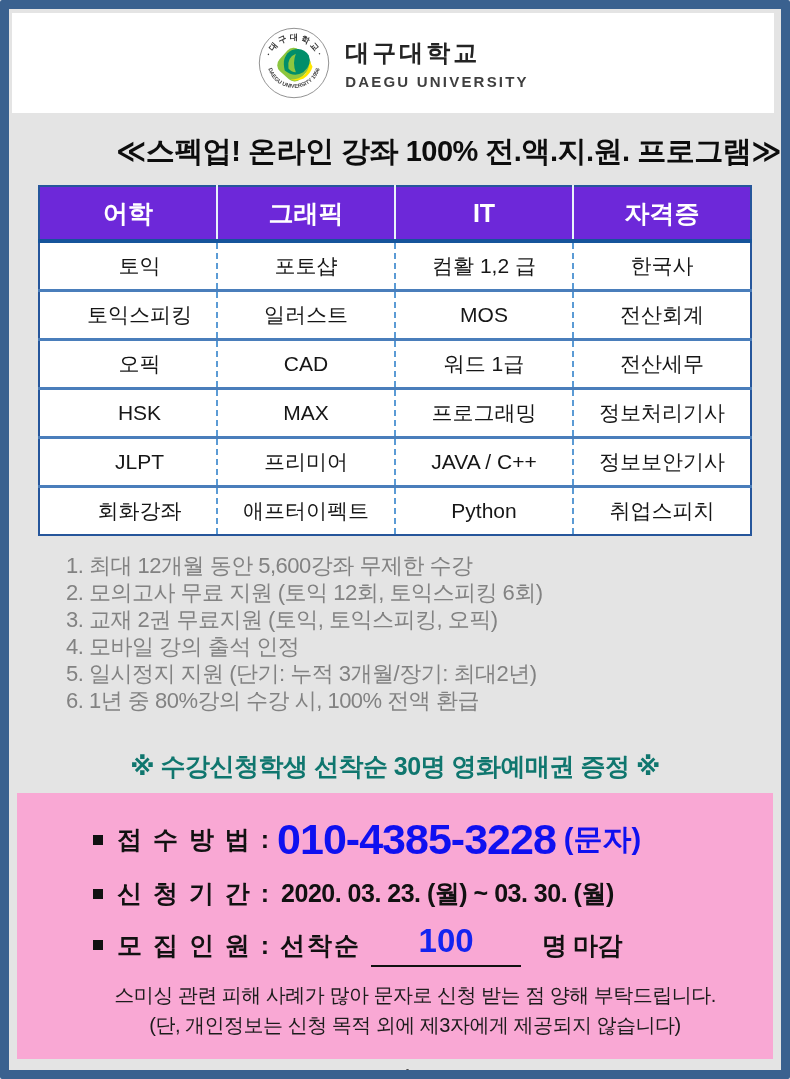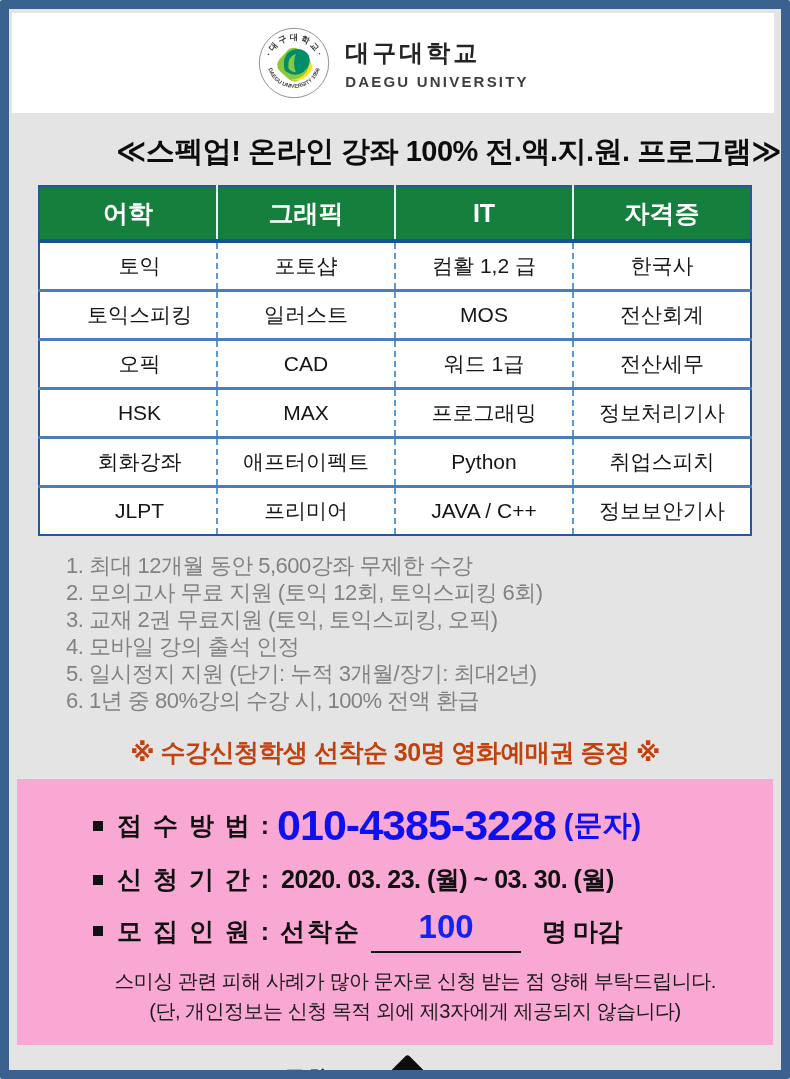--- a/index.html
+++ b/index.html
@@ -25,34 +25,34 @@
   .main-title{
     margin-top:19px;text-align:right;
     font-size:29px;font-weight:bold;color:#0d0d0d;letter-spacing:-0.5px;
   }
   
   table.course{
     width:714px;margin:13px auto 0;border-collapse:collapse;
     border:2px solid #26569b;table-layout:fixed;
   }
   table.course th{
-    background:#15803d;color:#ffffff;font-size:25px;font-weight:bold;
+    background:#6d28d9;color:#ffffff;font-size:25px;font-weight:bold;
     height:50px;border-left:2px solid #e8f1fa;border-bottom:4px solid #15549b;
   }
   table.course th:first-child{border-left:none;}
   table.course td{
     background:#ffffff;color:#161616;font-size:21px;text-align:center;
     height:44px;border-left:2px dashed #5b9bd5;
   }
   table.course td:first-child{border-left:none;padding-left:24px;}
   table.course tbody tr + tr td{border-top:3px solid #4a7ebb;}
   
   .benefits{margin:16px 0 0 57px;color:#828282;font-size:22px;line-height:27px;letter-spacing:-0.5px;}
   
-  .notice{margin-top:22px;text-align:center;color:#c2410c;font-size:25px;font-weight:bold;letter-spacing:-0.5px;}
+  .notice{margin-top:36px;text-align:center;color:#0f766e;font-size:25px;font-weight:bold;letter-spacing:-0.5px;}
   
   .contact-card{
     background:#f9a8d4;margin:10px 8px 0 8px;height:266px;
     box-sizing:border-box;padding-top:22px;
   }
   .c-row{display:flex;align-items:center;padding-left:76px;margin-bottom:13px;}
   .bullet{width:10px;height:10px;background:#111;display:inline-block;margin-right:14px;flex:0 0 auto;}
   .c-label{font-size:25px;font-weight:bold;color:#111;letter-spacing:2px;white-space:pre;}
   .phone{font-size:43px;font-weight:bold;color:#0f10f0;letter-spacing:-1px;margin-left:6px;}
   .phone-suffix{font-size:29px;font-weight:bold;color:#0f10f0;margin-left:8px;}
@@ -136,30 +136,30 @@
         <td>워드 1급</td>
         <td>전산세무</td>
       </tr>
       <tr>
         <td>HSK</td>
         <td>MAX</td>
         <td>프로그래밍</td>
         <td>정보처리기사</td>
       </tr>
       <tr>
+        <td>JLPT</td>
+        <td>프리미어</td>
+        <td>JAVA / C++</td>
+        <td>정보보안기사</td>
+      </tr>
+      <tr>
         <td>회화강좌</td>
         <td>애프터이펙트</td>
         <td>Python</td>
         <td>취업스피치</td>
-      </tr>
-      <tr>
-        <td>JLPT</td>
-        <td>프리미어</td>
-        <td>JAVA / C++</td>
-        <td>정보보안기사</td>
       </tr>
     </tbody>
   </table>
 
   <div class="benefits">
     <div>1. 최대 12개월 동안 5,600강좌 무제한 수강</div>
     <div>2. 모의고사 무료 지원 (토익 12회, 토익스피킹 6회)</div>
     <div>3. 교재 2권 무료지원 (토익, 토익스피킹, 오픽)</div>
     <div>4. 모바일 강의 출석 인정</div>
     <div>5. 일시정지 지원 (단기: 누적 3개월/장기: 최대2년)</div>

